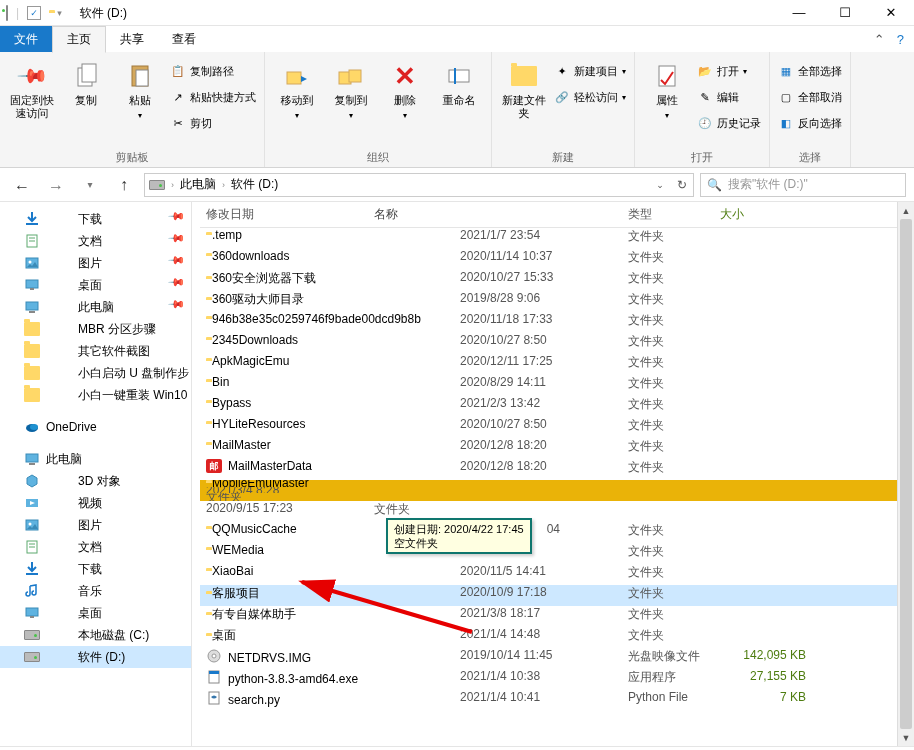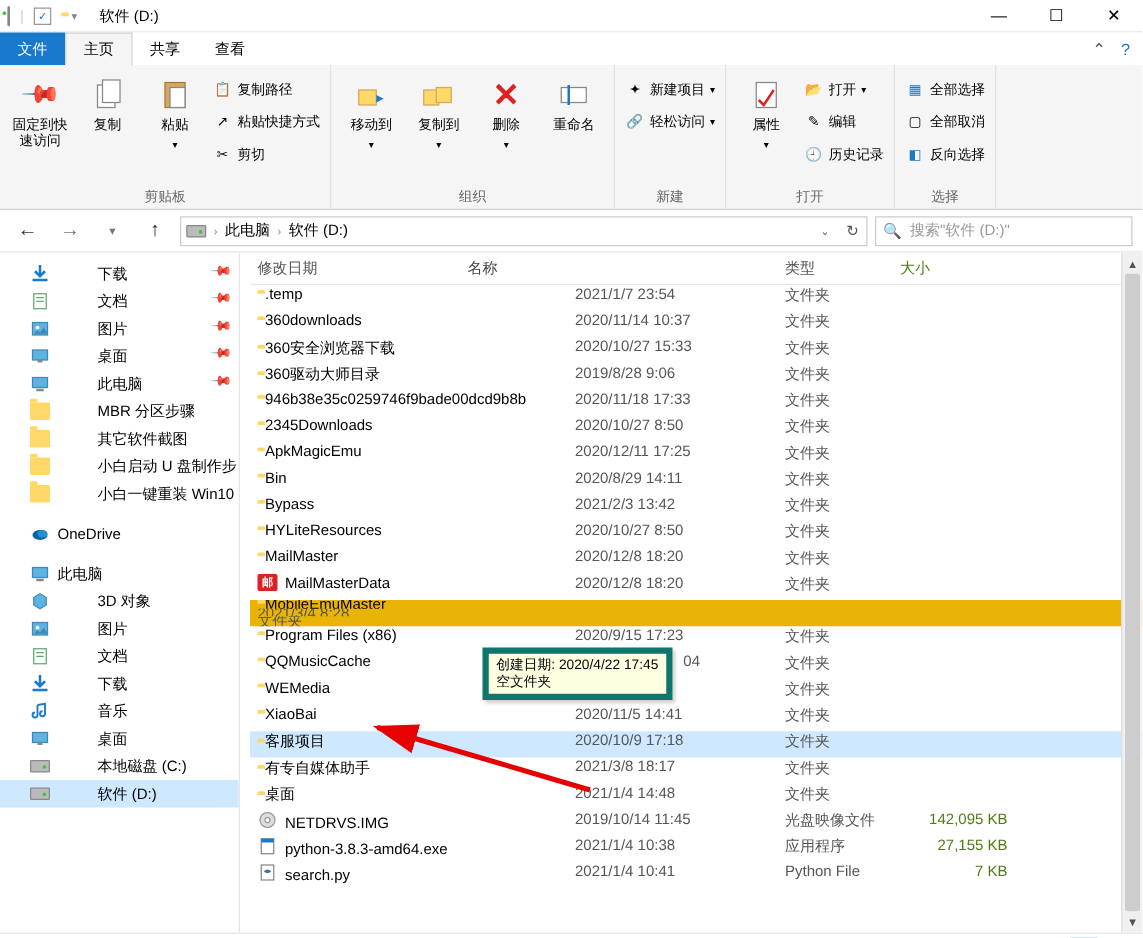--- a/index.html
+++ b/index.html
@@ -54,21 +54,21 @@
 .col-size { width: 110px; color: #4d7c0f; text-align: right; justify-content: flex-end; padding-right: 18px; }
 .folder-icon { width: 16px; height: 14px; background: #ffd868; border-radius: 1px; position: relative; }
 .folder-icon::before { content: ''; position: absolute; top: -3px; left: 0; width: 6px; height: 3px; background: #ffd868; border-radius: 1px 1px 0 0; }
 .scrollbar-v { position: absolute; right: 0; top: 0; bottom: 0; width: 17px; background: #f0f0f0; border-left: 1px solid #ddd; display: flex; flex-direction: column; }
 .scrollbar-v .arrow { height: 17px; display: flex; align-items: center; justify-content: center; font-size: 9px; color: #555; }
 .scrollbar-v .thumb { flex: 1; background: #cdcdcd; margin: 0 2px; border-radius: 2px; }
 .statusbar { height: 24px; border-top: 1px solid #e5e5e5; display: flex; align-items: center; padding: 0 10px; font-size: 12px; color: #444; gap: 16px; }
 .statusbar-views { margin-left: auto; display: flex; gap: 4px; }
 .view-btn { width: 22px; height: 18px; border: 1px solid transparent; display: flex; align-items: center; justify-content: center; }
 .view-btn.active { background: #cde8ff; border-color: #7ab8e6; }
-.tooltip { position: absolute; border: 5px solid #0f766e; background: #ffffe1; padding: 2px 6px; font-size: 11px; line-height: 14px; white-space: nowrap; box-shadow: 2px 2px 3px rgba(0,0,0,.2); }
+.tooltip { position: absolute; border: 2px solid #0f766e; background: #ffffe1; padding: 2px 6px; font-size: 11px; line-height: 14px; white-space: nowrap; box-shadow: 2px 2px 3px rgba(0,0,0,.2); }
 .arrow-annotation { position: absolute; pointer-events: none; }
 .pin-icon { transform: rotate(45deg); }
 .drive-icon { width: 16px; height: 10px; background: #bbb; border: 1px solid #888; border-radius: 1px; position: relative; }
 .drive-icon::after { content: ''; position: absolute; right: 2px; top: 3px; width: 3px; height: 3px; background: #4ac24a; border-radius: 50%; }
 </style>
 </head>
 <body>
 
 <div class="titlebar">
   <div class="tb-icons">
@@ -178,20 +178,26 @@
               <line x1="10" y1="6" x2="10" y2="22" stroke="#1979ca" stroke-width="2"></line>
             </svg>
           </div>
         <span>重命名</span>
       </div>
     </div>
     <div class="ribbon-group-label">组织</div>
   </div>
   <div class="ribbon-group">
     <div class="ribbon-group-body">
+      <div class="ribbon-btn-large">
+        <div class="icon-box">
+            <span class="folder-icon" style="width:26px;height:20px"></span>
+          </div>
+        <span>新建文件夹</span>
+      </div>
       <div class="ribbon-small-col">
         <div class="ribbon-small-item">
             <span class="mini-icon">✦</span>
             <span>新建项目</span> 
             <span style="font-size:8px">▾</span>
           </div>
         <div class="ribbon-small-item">
             <span class="mini-icon">🔗</span>
             <span>轻松访问</span> 
             <span style="font-size:8px">▾</span>
@@ -375,20 +381,29 @@
         <span class="sb-icon">
           <svg width="16" height="16">
             <path d="M8 2 l5 3 v6 l-5 3 l-5 -3 v-6 z" fill="#5fb3e0" stroke="#3a8bb8"></path>
           </svg>
         </span>
         <span>3D 对象</span>
       </div>
       <div class="sb-item indent2">
         <span class="sb-icon">
           <svg width="16" height="16">
+            <rect x="2" y="4" width="12" height="8" fill="#5fb3e0"></rect>
+            <path d="M6 6 l5 2 l-5 2 z" fill="#fff"></path>
+          </svg>
+        </span>
+        <span>视频</span>
+      </div>
+      <div class="sb-item indent2">
+        <span class="sb-icon">
+          <svg width="16" height="16">
             <rect x="2" y="3" width="12" height="10" fill="#5fb3e0" stroke="#3a8bb8"></rect>
             <circle cx="6" cy="7" r="1.5" fill="#fff"></circle>
             <path d="M3 12 l3 -3 l2 2 l3 -4 l3 5" fill="#3a8bb8"></path>
           </svg>
         </span>
         <span>图片</span>
       </div>
       <div class="sb-item indent2">
         <span class="sb-icon">
           <svg width="16" height="16">
@@ -559,24 +574,20 @@
         <div class="fl-row hover-highlight">
           <div class="fl-cell col-name">
             <span><span class="folder-icon"></span></span>
             <span>MobileEmuMaster</span>
           </div>
           <div class="fl-cell col-date">2021/3/4 8:28</div>
           <div class="fl-cell col-type">文件夹</div>
           <div class="fl-cell col-size"></div>
         </div>
         <div class="fl-row">
-          <div class="fl-cell col-name">
-            <span><span class="folder-icon"></span></span>
-            <span>Program Files (x86)</span>
-          </div>
           <div class="fl-cell col-date">2020/9/15 17:23</div>
           <div class="fl-cell col-type">文件夹</div>
           <div class="fl-cell col-size"></div>
         </div>
         <div class="fl-row">
           <div class="fl-cell col-name">
             <span><span class="folder-icon"></span></span>
             <span>QQMusicCache</span>
           </div>
           <div class="fl-cell col-date" style="white-space: pre; text-align: right; padding-right: 36px;">                          04</div>

